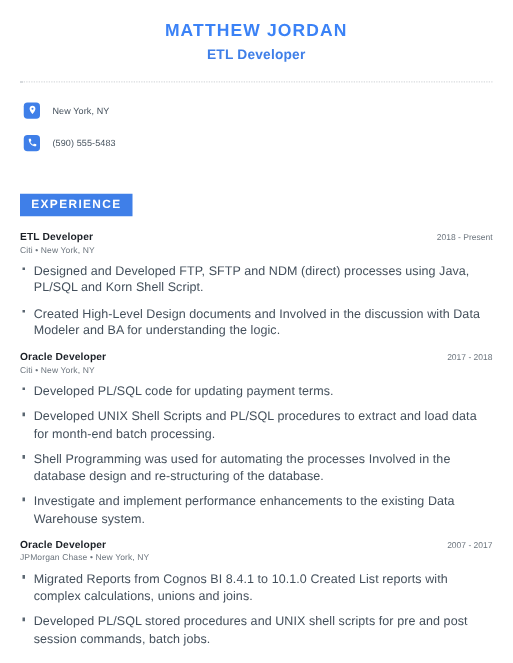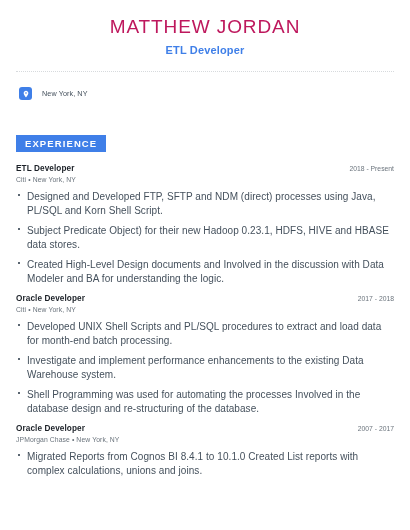--- a/index.html
+++ b/index.html
@@ -21,24 +21,24 @@
     padding: 0 16px;
     position: relative;
   }
 
   
   .header {
     padding-top: 16px;
     text-align: center;
   }
   .name {
-    font-size: 19px;
-    font-weight: normal;
+    font-size: 14px;
+    font-weight: bold;
     letter-spacing: 0.9px;
-    color: #be185d;
+    color: #3b82f6;
     line-height: 1.15;
     margin: 0;
   }
   .job-title {
     font-size: 11px;
     font-weight: bold;
     color: #3f7fe8;
     margin-top: 6px;
     letter-spacing: 0.15px;
   }
@@ -155,63 +155,72 @@
 
     <div class="contact-row">
       <span class="c-icon">
         <svg width="8" height="8" viewBox="0 0 24 24" fill="#ffffff">
           <path d="M12 2C8.1 2 5 5.1 5 9c0 5.2 7 13 7 13s7-7.8 7-13c0-3.9-3.1-7-7-7zm0 9.5A2.5 2.5 0 1 1 12 6.5a2.5 2.5 0 0 1 0 5z"></path>
         </svg>
       </span>
       <span class="contact-text">New York, NY</span>
     </div>
 
+    <div class="contact-row">
+      <span class="c-icon">
+        <svg width="8" height="8" viewBox="0 0 24 24" fill="#ffffff">
+          <path d="M6.6 10.8a15.1 15.1 0 0 0 6.6 6.6l2.2-2.2c.3-.3.7-.4 1-.2 1.2.4 2.4.6 3.6.6.6 0 1 .4 1 1V20c0 .6-.4 1-1 1-9.4 0-17-7.6-17-17 0-.6.4-1 1-1h3.5c.6 0 1 .4 1 1 0 1.3.2 2.5.6 3.6.1.3 0 .7-.2 1l-2.3 2.2z"></path>
+        </svg>
+      </span>
+      <span class="contact-text">(590) 555-5483</span>
+    </div>
 
 
   </div>
 
   <div class="section">
     <div class="section-badge">EXPERIENCE</div>
 
     <div class="section-body">
 
       <div class="job">
         <div class="job-head">
           <span class="job-role">ETL Developer</span>
           <span class="job-dates">2018 - Present</span>
         </div>
         <div class="job-meta">Citi • New York, NY</div>
         <ul class="bullets">
           <li>Designed and Developed FTP, SFTP and NDM (direct) processes using Java, PL/SQL and Korn Shell Script.</li>
-          <li>Subject Predicate Object) for their new Hadoop 0.23.1, HDFS, HIVE and HBASE data stores.</li>
           <li>Created High-Level Design documents and Involved in the discussion with Data Modeler and BA for understanding the logic.</li>
         </ul>
       </div>
 
       <div class="job">
         <div class="job-head">
           <span class="job-role">Oracle Developer</span>
           <span class="job-dates">2017 - 2018</span>
         </div>
         <div class="job-meta">Citi • New York, NY</div>
         <ul class="bullets">
+          <li>Developed PL/SQL code for updating payment terms.</li>
           <li>Developed UNIX Shell Scripts and PL/SQL procedures to extract and load data for month-end batch processing.</li>
+          <li>Shell Programming was used for automating the processes Involved in the database design and re-structuring of the database.</li>
           <li>Investigate and implement performance enhancements to the existing Data Warehouse system.</li>
-          <li>Shell Programming was used for automating the processes Involved in the database design and re-structuring of the database.</li>
         </ul>
       </div>
 
       <div class="job">
         <div class="job-head">
           <span class="job-role">Oracle Developer</span>
           <span class="job-dates">2007 - 2017</span>
         </div>
         <div class="job-meta">JPMorgan Chase • New York, NY</div>
         <ul class="bullets">
           <li>Migrated Reports from Cognos BI 8.4.1 to 10.1.0 Created List reports with complex calculations, unions and joins.</li>
+          <li>Developed PL/SQL stored procedures and UNIX shell scripts for pre and post session commands, batch jobs.</li>
         </ul>
       </div>
 
     </div>
   </div>
 
 
 </div>
 
 </body></html>

